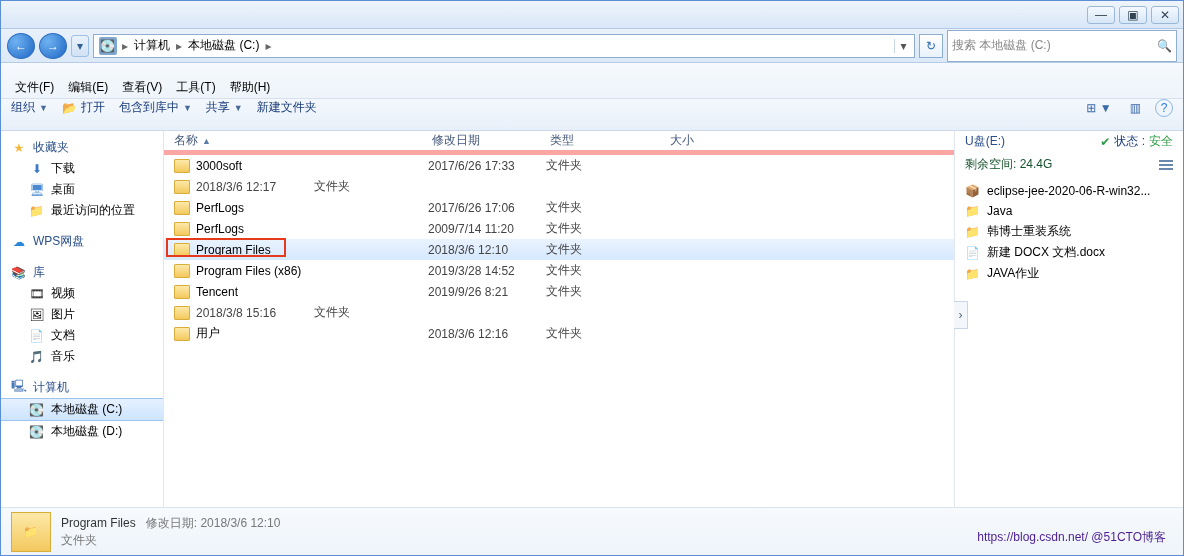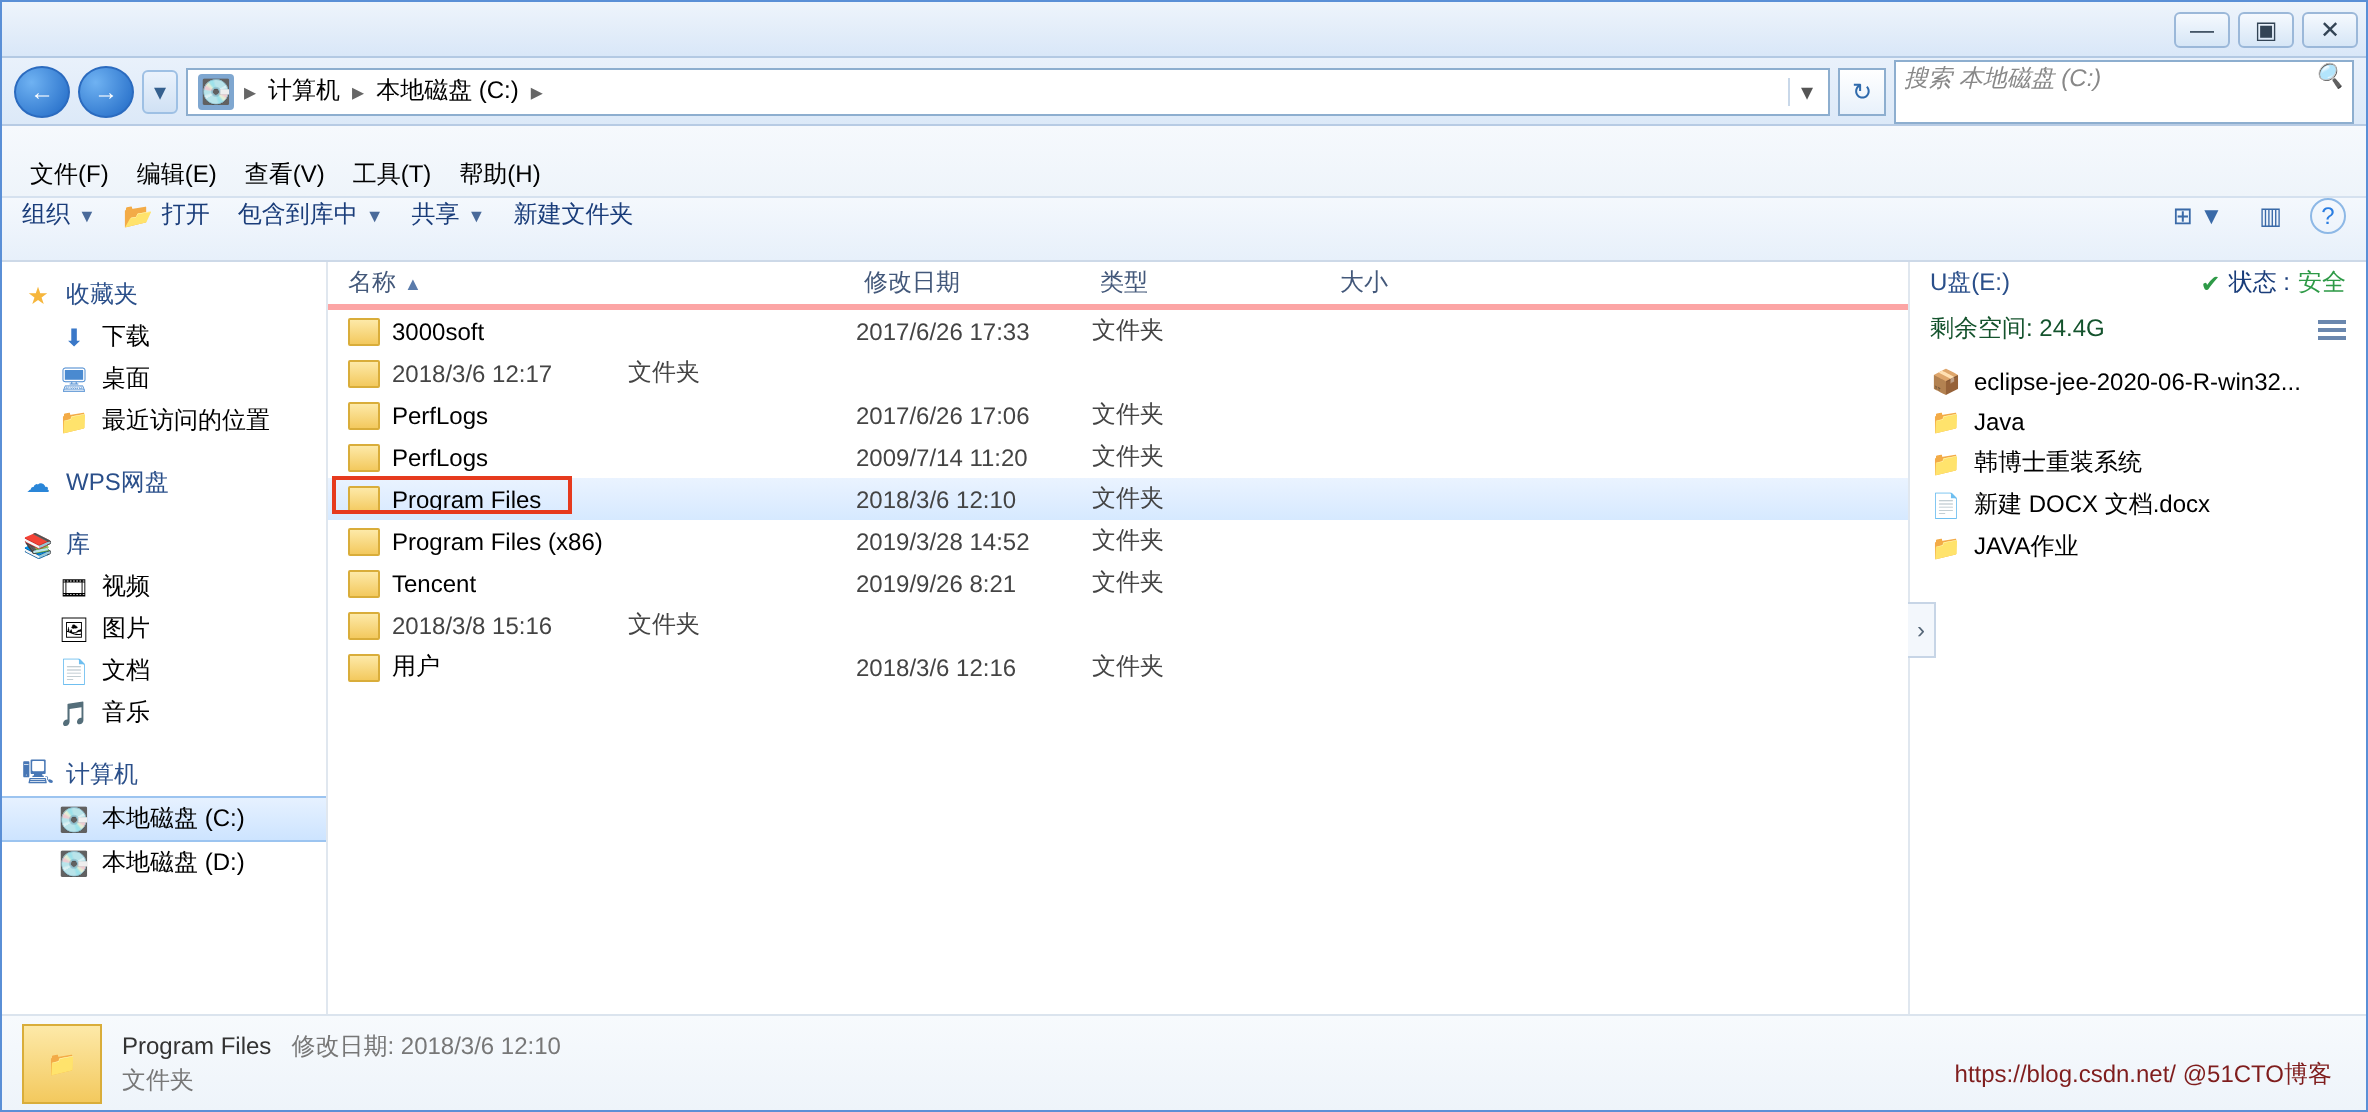--- a/index.html
+++ b/index.html
@@ -10,38 +10,38 @@
 .win-btn { width: 28px; height: 18px; background: linear-gradient(#f5f9fe,#d6e6f6); border: 1px solid #9bb8d9; border-radius: 3px; display:flex;align-items:center;justify-content:center;color:#345; cursor:pointer;}
 .navbar { height: 34px; background: linear-gradient(#e9f1fb,#dce9f8); display: flex; align-items: center; padding: 0 6px; gap:4px; border-bottom:1px solid #b7cbe4;}
 .navbtn { width: 28px; height: 26px; border-radius: 50%; background: radial-gradient(circle at 30% 30%, #6fb2f2, #1e67c4); border:1px solid #2b6bbf; display:flex;align-items:center;justify-content:center;color:#fff;cursor:pointer;}
 .navbtn.small { width:18px;height:22px;border-radius:3px;background:linear-gradient(#eaf2fc,#d0e1f4);border:1px solid #9ec0e4;color:#35608f;}
 .addressbar { flex:1; height:24px; background:#fff; border:1px solid #8daecf; display:flex; align-items:center; padding:0 2px;}
 .addr-icon{width:18px;height:18px;background:#7fa7d0;display:inline-flex;align-items:center;justify-content:center;color:#fff;border-radius:2px;margin:0 3px;}
 .addr-seg{padding:0 4px;cursor:pointer;}
 .addr-arrow{color:#666;padding:0 2px;}
 .addr-drop{width:18px;text-align:center;color:#555;cursor:pointer;border-left:1px solid #c9d8e9;}
 .refreshbtn{width:24px;height:24px;border:1px solid #8daecf;background:linear-gradient(#fff,#e8f1fb);display:flex;align-items:center;justify-content:center;color:#2f6aac;cursor:pointer;}
-.searchbox{width:230px;height:32px;border:1px solid #8daecf;background:#fff;display:flex;align-items:flex-start;padding:0 4px;color:#888;font-style:italic;}
+.searchbox{width:230px;height:32px;border:1px solid #8daecf;background:#fff;display:flex;align-items:center;padding:0 4px;color:#888;}
 .searchbox .sicon{margin-left:auto;color:#4a78b0;}
 .menubar{height:36px;background:linear-gradient(#f6f9fd,#eef4fa);border-bottom:1px solid #d5e1ef;display:flex;align-items:flex-end;padding:0 8px;gap:2px;}
 .menuitem{padding:2px 6px;cursor:pointer;}
 .toolbar{height:32px;background:linear-gradient(#f4f8fd,#e7f0fa);border-bottom:1px solid #cdd9e8;display:flex;align-items:flex-start;padding:0 10px;gap:14px;}
 .toolitem{display:flex;align-items:center;gap:4px;cursor:pointer;color:#1a3d7a;}
 .toolitem .drop{font-size:9px;color:#4a6a9a;}
 .tool-right{margin-left:auto;display:flex;gap:10px;align-items:center;color:#3a6aa8;}
 .tool-iconbtn{cursor:pointer;padding:2px 4px;}
 .body{flex:1;display:flex;min-height:0;}
 .sidebar{width:163px;border-right:1px solid #e0e7ef;padding:6px 0;overflow:hidden;}
 .side-group{margin-bottom:10px;}
 .side-head{display:flex;align-items:center;gap:6px;padding:2px 10px;color:#2a4f8a;cursor:pointer;}
 .side-item{display:flex;align-items:center;gap:6px;padding:2px 10px 2px 28px;cursor:pointer;}
 .side-item.selected{background:linear-gradient(#e6f1ff,#cde4ff);border:1px solid #9cc4f0;border-left:none;border-right:none;}
 .sicon-sm{width:16px;height:16px;display:inline-flex;align-items:center;justify-content:center;}
 .filepane{flex:1;display:flex;flex-direction:column;border-right:1px solid #e0e7ef;}
-.colhead{height:24px;display:flex;align-items:center;border-bottom:3px solid #fca5a5;color:#43587a;}
+.colhead{height:24px;display:flex;align-items:center;border-bottom:5px solid #fca5a5;color:#43587a;}
 .col{padding:0 10px;cursor:pointer;display:flex;align-items:center;gap:4px;}
 .c-name{width:258px;}
 .c-date{width:118px;}
 .c-type{width:120px;}
 .c-size{width:80px;}
 .filelist{flex:1;overflow:auto;}
 .row{height:21px;display:flex;align-items:center;padding-left:10px;cursor:pointer;}
 .row.selected{background:linear-gradient(#eaf3ff,#d6e9ff);}
 .row .ficon{width:16px;height:14px;background:linear-gradient(#fde9a8,#f3c95e);border:1px solid #d9ad3a;border-radius:1px;margin-right:6px;}
 .row .fname{width:232px;}
@@ -52,21 +52,21 @@
 .pv-head{display:flex;align-items:center;justify-content:space-between;color:#2a4f8a;}
 .pv-status{display:flex;align-items:center;gap:4px;color:#2e9a47;}
 .pv-sub{display:flex;justify-content:space-between;align-items:center;margin-top:6px;color:#14532d;}
 .pv-list{margin-top:8px;}
 .pv-item{display:flex;align-items:center;gap:6px;padding:2px 0;cursor:pointer;}
 .pv-arrow{position:absolute;left:-1px;top:170px;width:14px;height:28px;border:1px solid #c7d5e6;background:#f3f7fc;display:flex;align-items:center;justify-content:center;color:#567;cursor:pointer;border-left:none;}
 .statusbar{height:48px;border-top:1px solid #dbe4ee;background:linear-gradient(#f7fafd,#eef4fa);display:flex;align-items:center;padding:4px 10px;gap:10px;}
 .sb-icon{width:40px;height:40px;background:linear-gradient(#fde9a8,#f3c95e);border:1px solid #d9ad3a;display:flex;align-items:center;justify-content:center;}
 .sb-text .t1{color:#333;}
 .sb-text .t2{color:#777;}
-.watermark{position:absolute;right:18px;bottom:10px;color:#7f1d1d;font-size:12px;pointer-events:none;}
+.watermark{position:absolute;right:18px;bottom:10px;color:#4c1d95;font-size:12px;pointer-events:none;}
 .sort-arrow{font-size:9px;color:#5a7bab;}
 .hamb{display:inline-block;width:14px;}
 .hamb span{display:block;height:2px;background:#6a87ae;margin:2px 0;}
 </style>
 </head>
 <body>
 
 <div class="window">
 
   <div class="titlebar">

